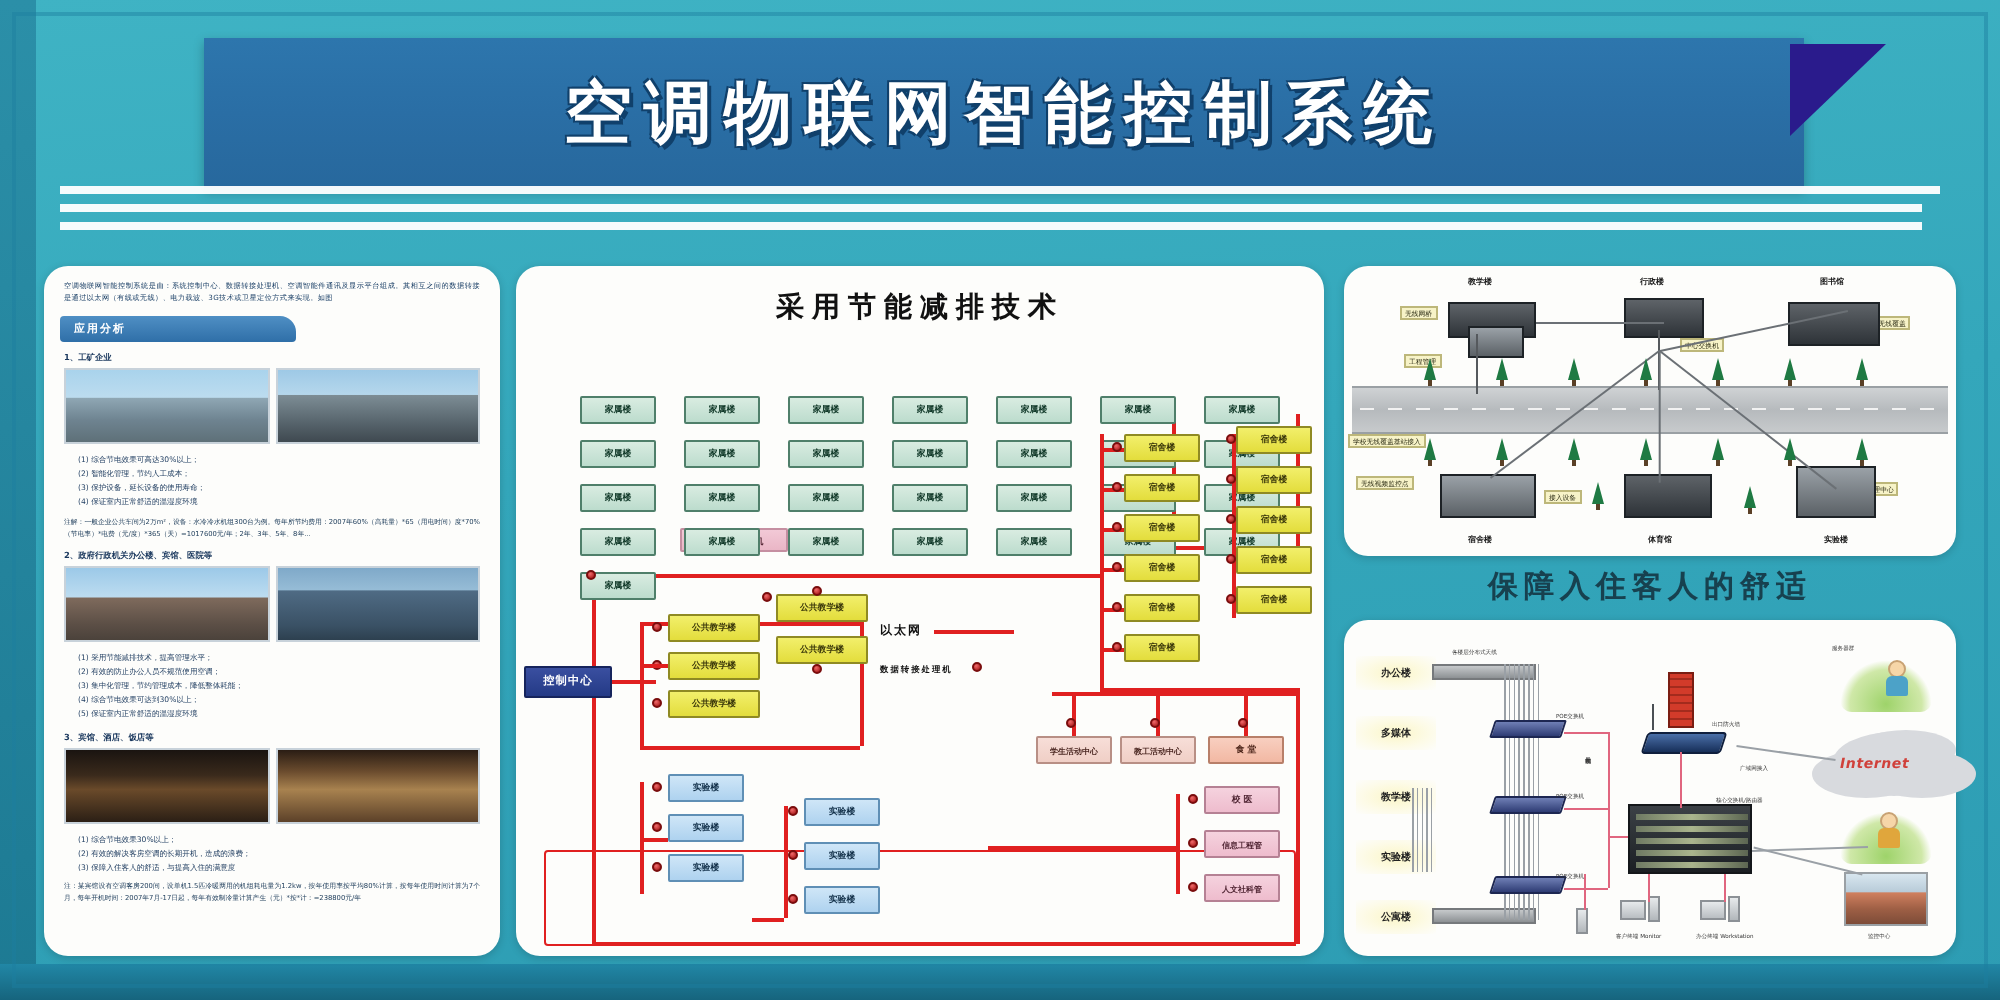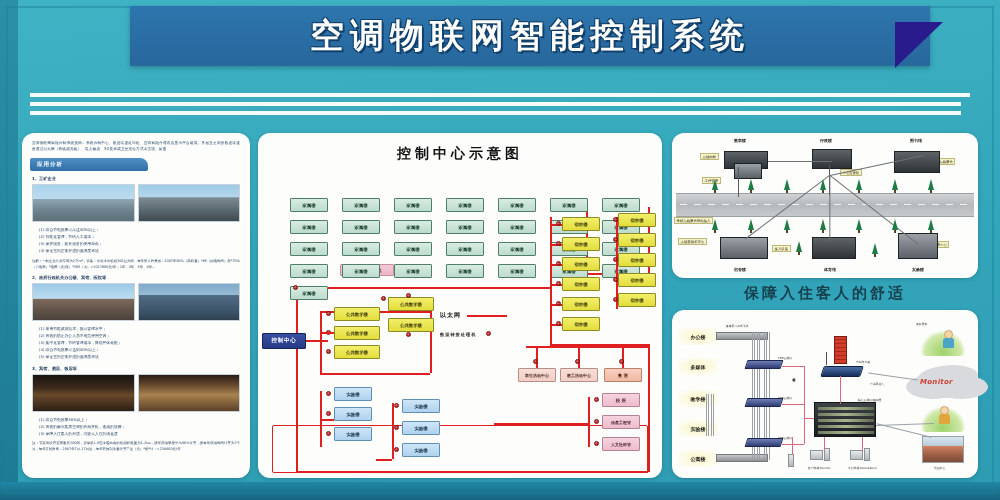--- a/index.html
+++ b/index.html
@@ -22,24 +22,23 @@
     background:linear-gradient(180deg,#2b8fa8,#1d7a93);
   }
   .bottom-strip {
     position:absolute; left:0; bottom:0; width:1000px; height:18px;
     background:linear-gradient(180deg,#2187a6,#16647d);
   }
 
   
   .header { position:absolute; left:0; top:0; width:1000px; height:128px; }
   .title-plate {
-    position:absolute; left:102px; top:6px; width:800px; height:60px;
+    position:absolute; left:102px; top:19px; width:800px; height:75px;
     background:linear-gradient(180deg,#2d76ad 0%,#2a6ea5 50%,#27689d 100%);
     box-shadow:0 2px 5px rgba(0,0,0,.25);
-    margin-left:28px;
   }
   .title-text {
     position:absolute; left:0; top:0; width:100%; height:100%;
     display:flex; align-items:center; justify-content:center;
     color:#ffffff; font-size:34px; font-weight:bold; letter-spacing:6px;
     text-shadow:2px 2px 0 #10406b, -1px -1px 0 #10406b, 1px -1px 0 #10406b, -1px 1px 0 #10406b;
     white-space:nowrap;
   }
   .title-flag {
     position:absolute; left:895px; top:22px; width:0; height:0;
@@ -304,21 +303,21 @@
       <div class="bullets">
         <div class="bullet">(1)  综合节电效果30%以上；</div>
         <div class="bullet">(2)  有效的解决客房空调的长期开机，造成的浪费；</div>
         <div class="bullet">(3)  保障入住客人的舒适，与提高入住的满意度</div>
       </div>
       <div class="lp-note">注：某宾馆设有空调客房200间，设单机1.5匹冷暖两用的机组耗电量为1.2kw，按年使用率按平均80%计算，按每年使用时间计算为7个月，每年开机时间：2007年7月-17日起，每年有效制冷量计算产生（元）*按*计：=238800元/年</div>
     </div>
   </div>
 
   <div class="panel" id="panel-center">
-    <div class="cd-title">控制中心示意图</div>
+    <div class="cd-title">采用节能减排技术</div>
     <div class="cd">
 
       <div class="red-outline"></div>
 
       <div class="wire v" style="left:38px; top:154px; height:186px;"></div>
       <div class="wire h" style="left:38px; top:154px; width:256px;"></div>
       <div class="wire h" style="left:38px; top:338px; width:352px;"></div>
       <div class="wire v" style="left:292px; top:154px; height:58px;"></div>
       <div class="wire h" style="left:292px; top:211px; width:98px;"></div>
       <div class="wire v" style="left:390px; top:211px; height:128px;"></div>
@@ -570,21 +569,21 @@
       </div>
       <div class="sm-cap" style="left:186px; top:88px;">核心交换机/路由器</div>
 
       <div class="router" style="left:150px; top:56px;"></div>
       <div class="firewall" style="left:162px; top:26px;"></div>
       <div class="antenna" style="left:154px; top:42px;"></div>
       <div class="sm-cap" style="left:184px; top:50px;">出口防火墙</div>
       <div class="pink-line" style="left:168px; top:66px; width:1px; height:28px;"></div>
 
       <div class="cloud" style="left:244px; top:56px;"></div>
-      <div class="cloud-txt" style="left:248px; top:68px;">Monitor</div>
+      <div class="cloud-txt" style="left:248px; top:68px;">Internet</div>
       <div class="gray-line" style="left:196px; top:66px; width:50px; height:1px; transform:rotate(8deg);"></div>
       <div class="sm-cap" style="left:198px; top:72px;">广域网接入</div>
 
       <div class="grassy" style="left:248px; top:20px;"></div>
       <div class="head" style="left:272px; top:20px;"></div>
       <div class="body2" style="left:271px; top:28px; background:#4ca2c8;"></div>
       <div class="sm-cap" style="left:244px; top:12px;">服务器群</div>
 
       <div class="grassy" style="left:248px; top:96px;"></div>
       <div class="head" style="left:268px; top:96px;"></div>

